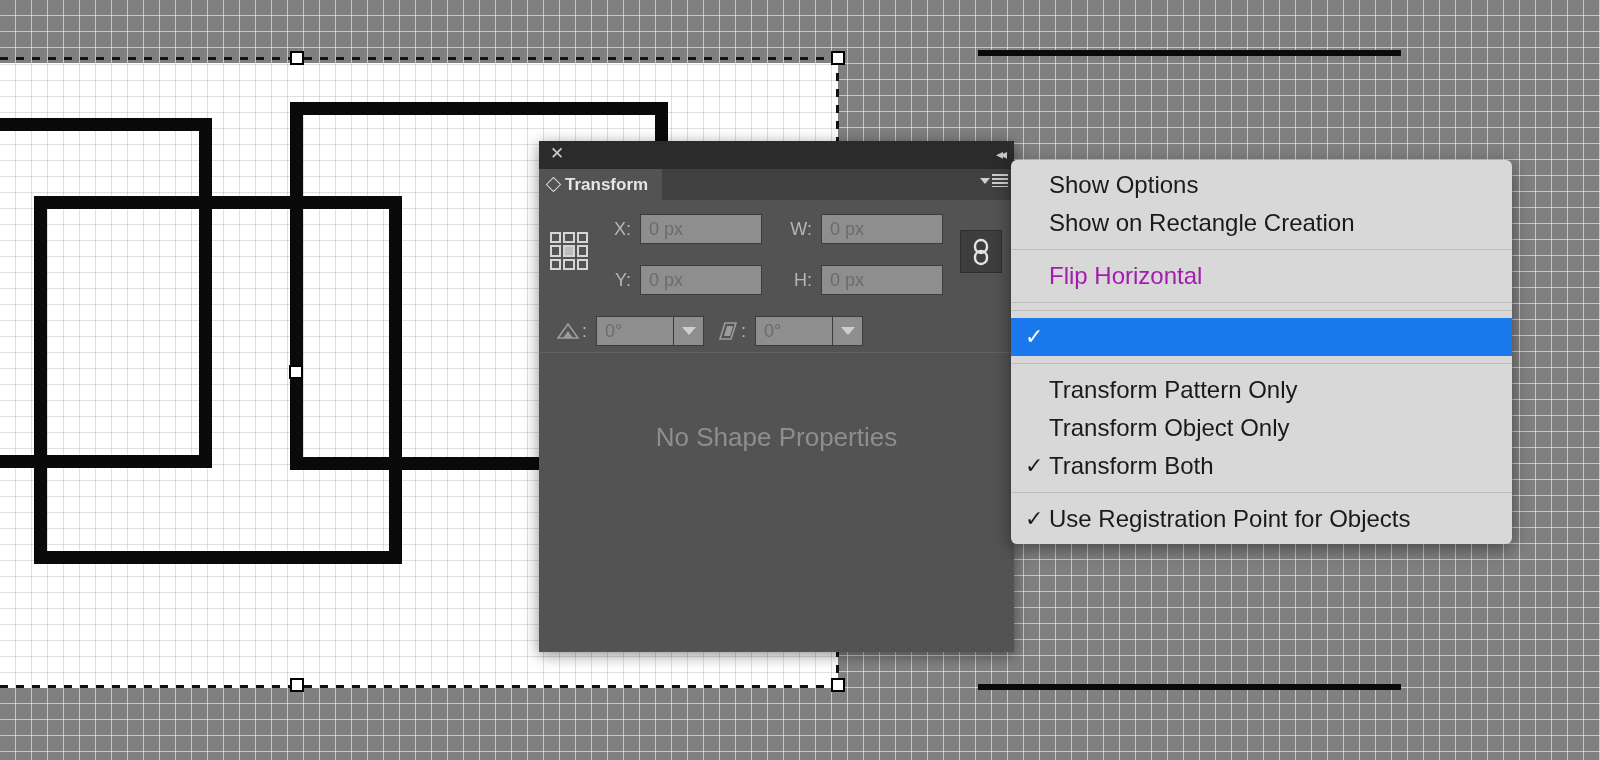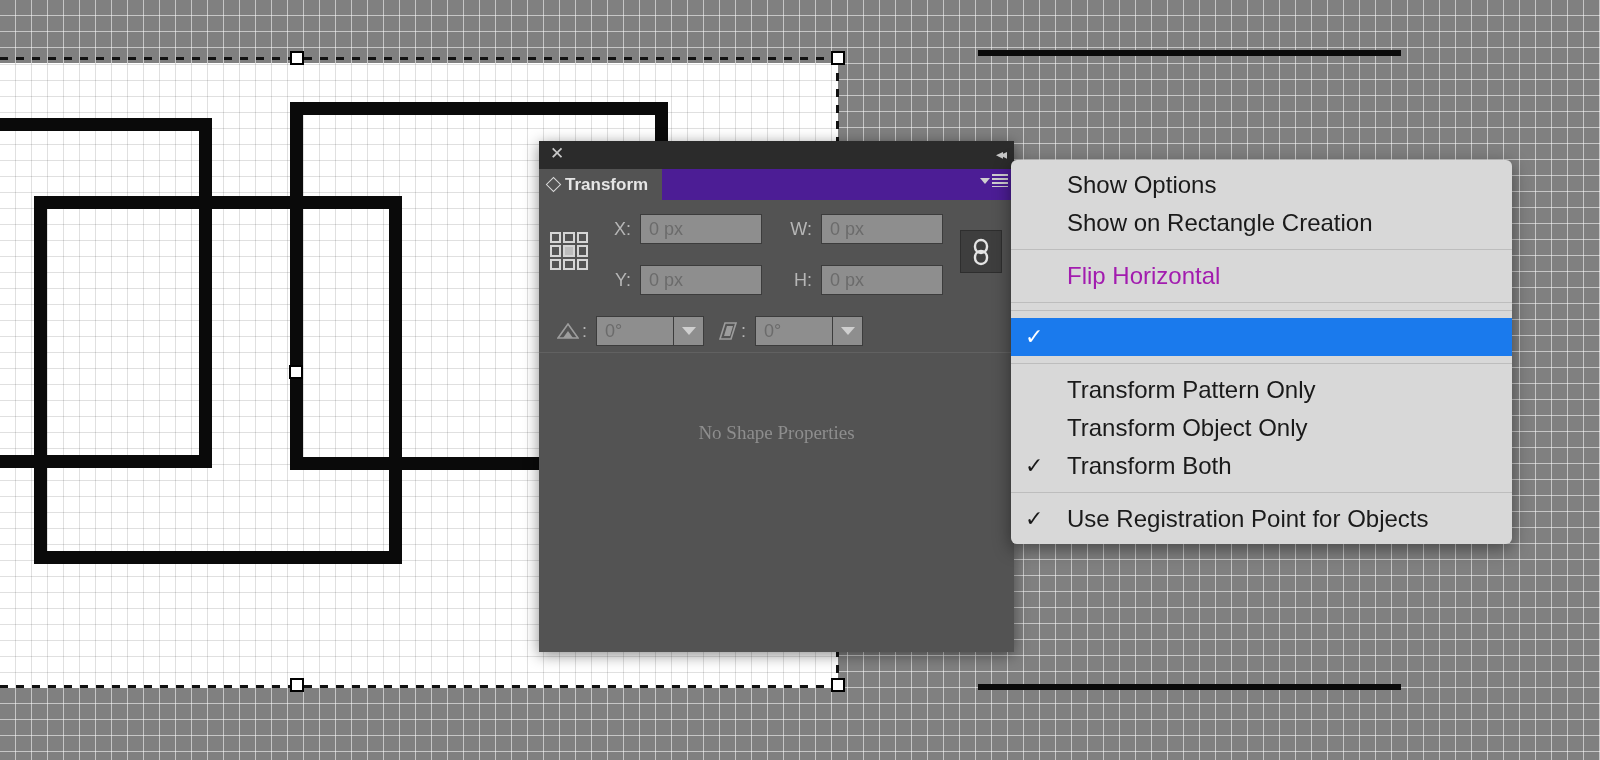--- a/index.html
+++ b/index.html
@@ -113,21 +113,21 @@
     top: 5px;
     color: #c8c8c8;
     font-size: 14px;
     line-height: 16px;
     letter-spacing: -3px;
     cursor: pointer;
   }
   .panel-tabrow {
     position: relative;
     height: 31px;
-    background: #4c1d95;
+    background: #404040;
   }
   .panel-tab {
     position: absolute;
     left: 0;
     top: 0;
     height: 31px;
     padding: 0 14px 0 9px;
     background: #535353;
     color: #e6e6e6;
     font-size: 17px;
@@ -279,43 +279,43 @@
     opacity: .62;
   }
   .colon { color: #b6b6b6; font-size: 18px; margin-left: 3px; }
 
   .noshape {
     position: absolute;
     left: 0; right: 0;
     top: 222px;
     text-align: center;
     color: #8e8e8e;
-    font-size: 19px;
-    font-family: Liberation Serif, serif;
+    font-size: 26px;
+    font-family: Liberation Sans, sans-serif;
   }
 
   
   .menu {
     position: absolute;
     left: 1011px;
     top: 160px;
     width: 501px;
     background: #d8d8d8;
     border-radius: 6px;
     box-shadow: 0 5px 18px rgba(0,0,0,0.45);
     padding: 6px 0;
     overflow: hidden;
   }
   .mi {
     position: relative;
     height: 38px;
     line-height: 38px;
     font-size: 24px;
     color: #1a1a1a;
-    padding-left: 56px;
+    padding-left: 38px;
     white-space: nowrap;
     cursor: default;
     font-family: "Liberation Sans", sans-serif;
   }
   .mi.disabled { color: #a21caf; }
   .mi.selected { background: #1a7aed; color: #ffffff; }
   .mi .chk {
     position: absolute;
     left: 14px;
     top: 0;

